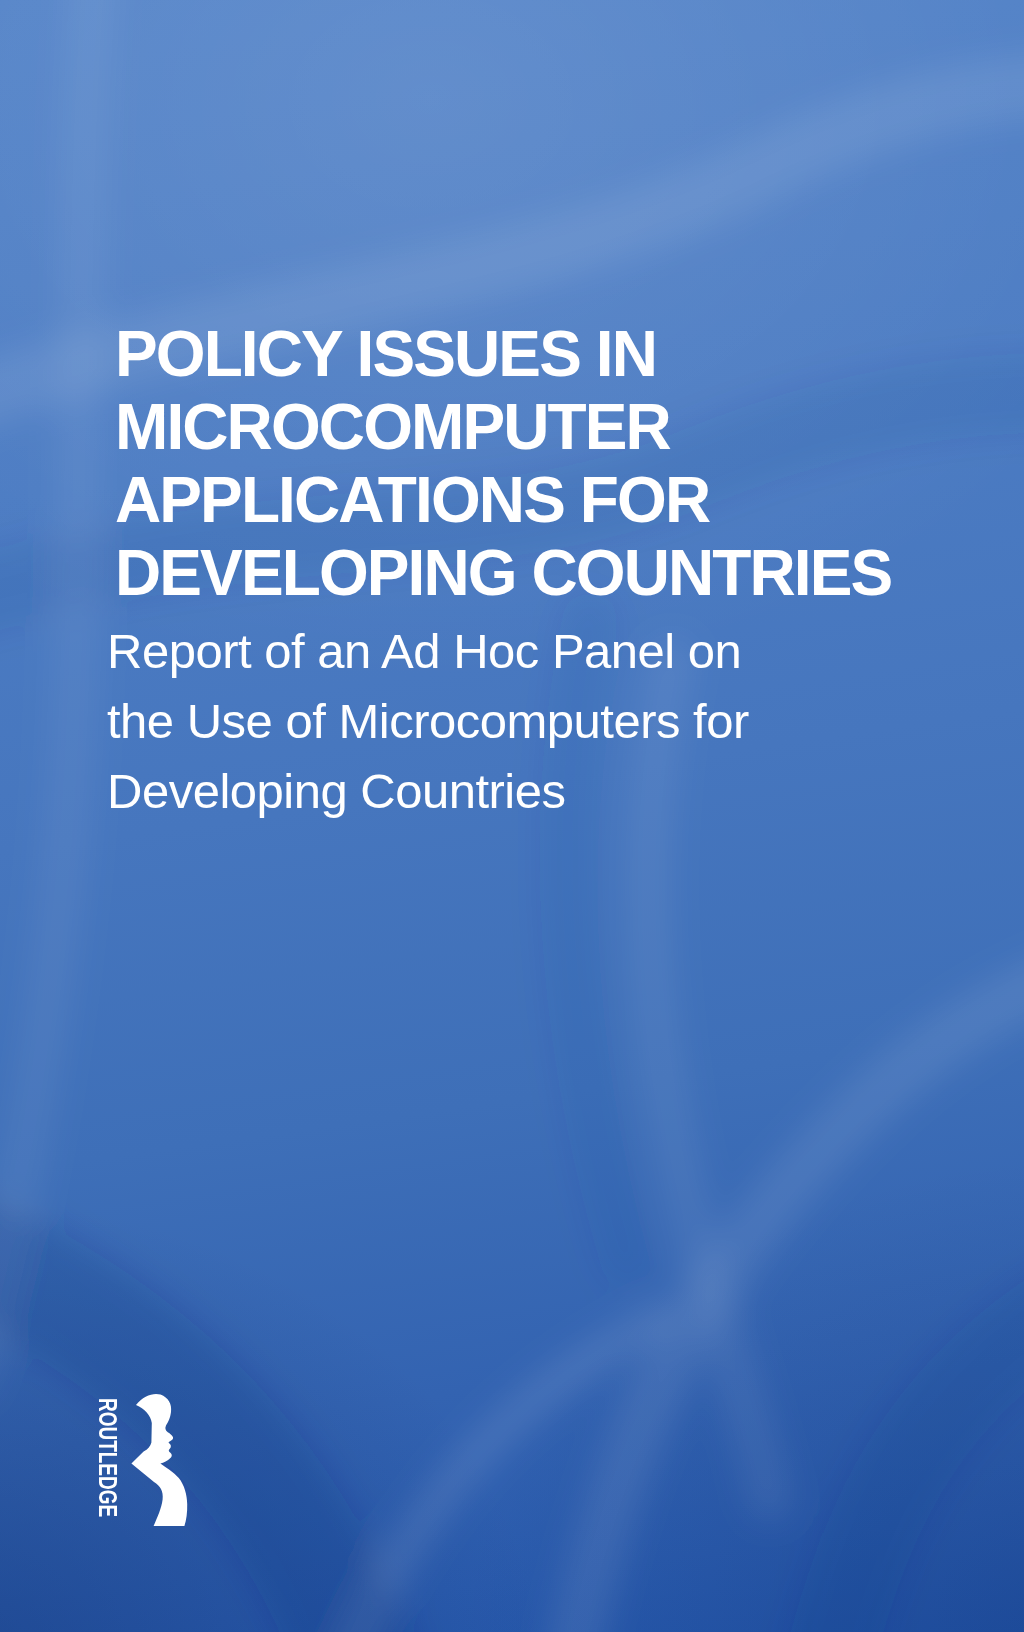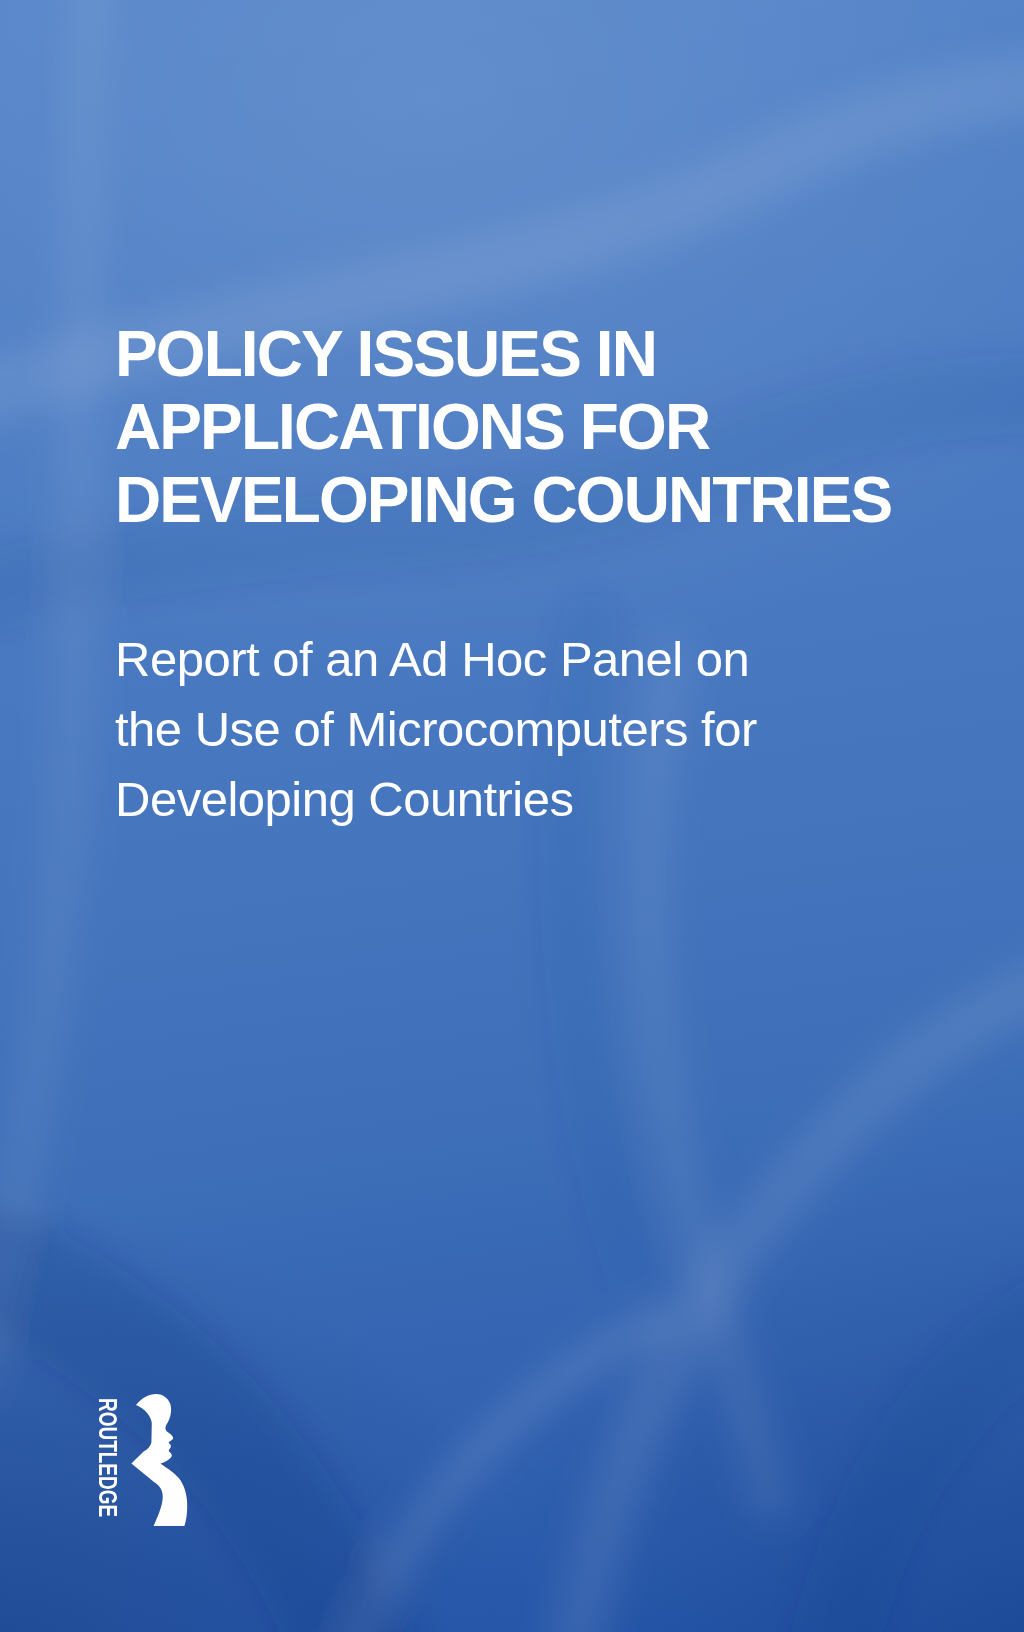--- a/index.html
+++ b/index.html
@@ -34,21 +34,21 @@
     color: #ffffff;
     font-size: 64px;
     line-height: 73px;
     font-weight: 700;
     letter-spacing: -1.9px;
     white-space: nowrap;
   }
   .subtitle-block {
     position: absolute;
     left: 103px; top: 612px; width: 880px;
-    margin: 12px;
+    margin: 4px;
   }
   .subtitle-line {
     display: block;
     color: #ffffff;
     font-size: 49px;
     line-height: 70px;
     font-weight: 400;
     letter-spacing: -0.5px;
     white-space: nowrap;
   }
@@ -97,20 +97,21 @@
       <path d="M590,620 C548,830 566,1050 628,1260" stroke="rgba(20,60,145,0.075)" stroke-width="56"></path>
       <path d="M560,1720 C610,1430 700,1270 850,1120 C950,1020 1050,970 1150,950" stroke="rgba(255,255,255,0.085)" stroke-width="54"></path>
       <path d="M330,1700 C420,1470 540,1380 660,1320" stroke="rgba(255,255,255,0.10)" stroke-width="34"></path>
       <path d="M-80,1230 C160,1330 300,1480 370,1700" stroke="rgba(12,44,120,0.16)" stroke-width="120"></path>
       <path d="M820,1700 C860,1520 920,1400 1060,1310" stroke="rgba(12,44,120,0.10)" stroke-width="90"></path>
     </g>
   </svg>
 
   <h1 class="title-block">
     <span class="title-line">POLICY ISSUES IN</span>
+    <span class="title-line">MICROCOMPUTER</span>
     <span class="title-line">APPLICATIONS FOR</span>
     <span class="title-line">DEVELOPING COUNTRIES</span>
   </h1>
 
   <h2 class="subtitle-block">
     <span class="subtitle-line">Report of an Ad Hoc Panel on</span>
     <span class="subtitle-line">the Use of Microcomputers for</span>
     <span class="subtitle-line">Developing Countries</span>
   </h2>
 

